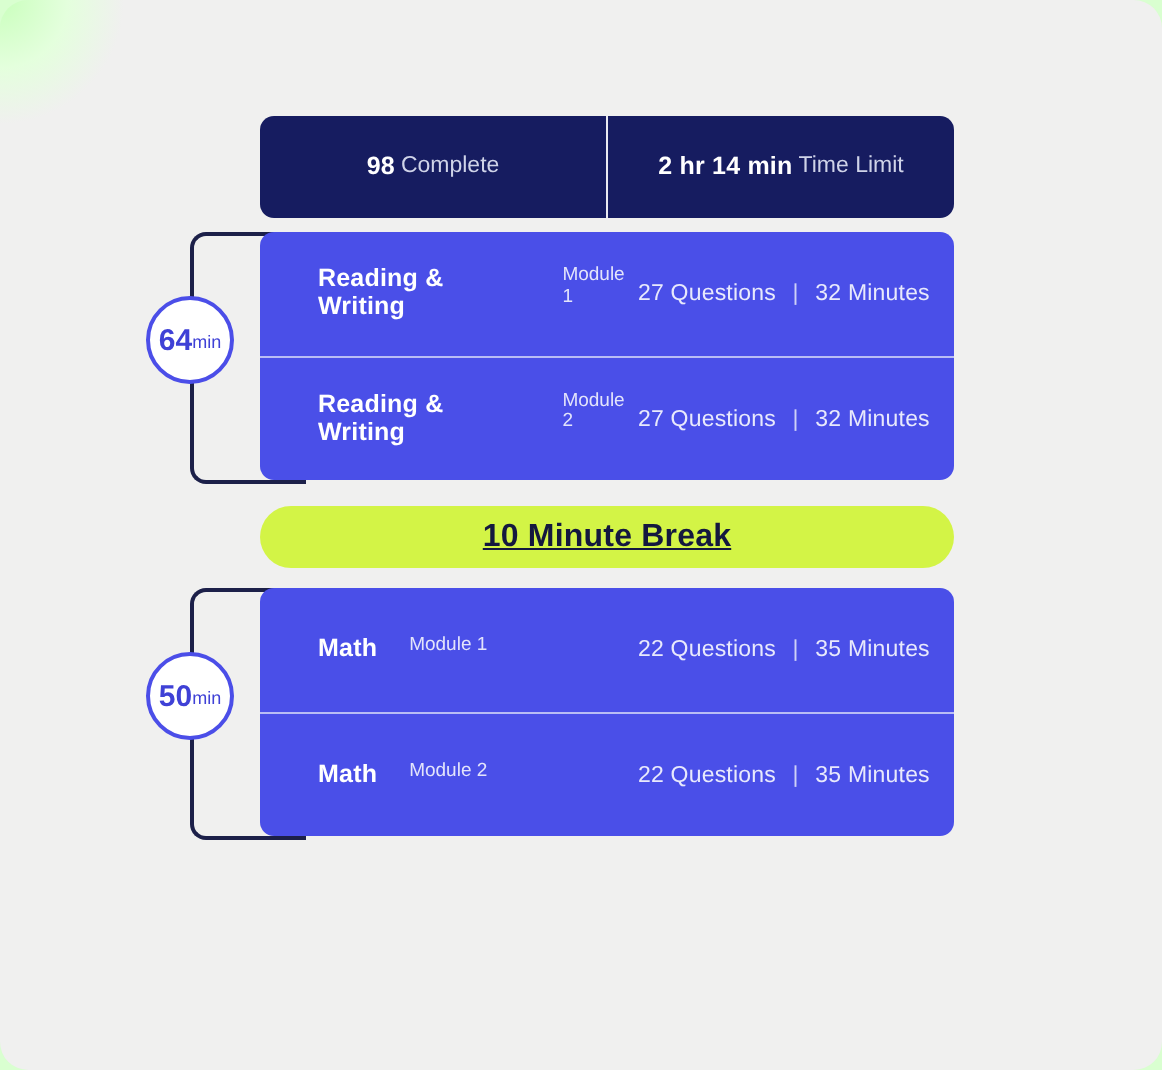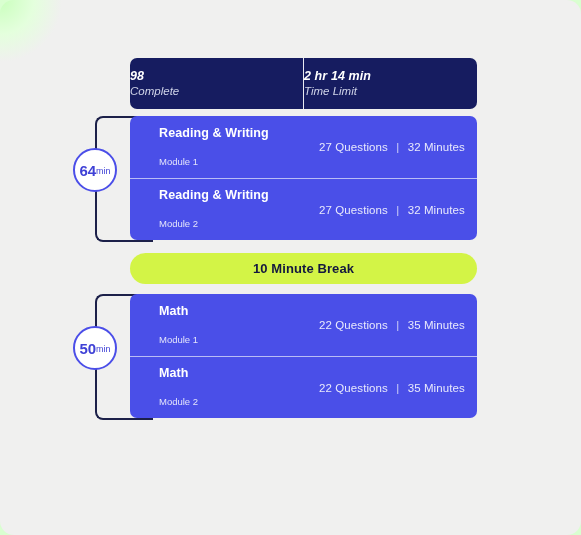--- a/index.html
+++ b/index.html
@@ -45,25 +45,24 @@
     height: 51px;
     background: #161c60;
     border-radius: 7px;
     display: flex;
     align-items: stretch;
     overflow: hidden;
   }
   .summary-cell {
     flex: 1 1 0;
     display: flex;
-    flex-direction: column;
-    align-items: flex-start;
+    flex-direction: row;
+    align-items: center;
     justify-content: center;
     gap: 3px;
-    font-style: italic;
   }
   .summary-cell + .summary-cell {
     border-left: 1.5px solid #e9eaf2;
   }
   .summary-value {
     font-size: 12.5px;
     font-weight: bold;
     color: #ffffff;
     letter-spacing: .1px;
     line-height: 1;
@@ -155,21 +154,21 @@
     align-items: center;
     padding: 0 0 0 29px;
   }
   .module-row + .module-row {
     border-top: 1.5px solid #b9bdf5;
   }
 
   .module-text {
     width: 160px;
     display: flex;
-    flex-direction: column;
+    flex-direction: row;
     gap: 16px;
   }
   .module-title {
     font-size: 12.5px;
     font-weight: bold;
     color: #ffffff;
     line-height: 1.1;
     letter-spacing: .1px;
   }
   .module-sub {
@@ -199,24 +198,25 @@
     height: 31px;
     border-radius: 16px;
     background: #d3f446;
     display: flex;
     align-items: center;
     justify-content: center;
   }
   .pill.break    { top: 253px; }
   .pill.complete { top: 440px; }
   .pill-label {
-    font-size: 13px;
+    font-size: 16px;
     font-weight: bold;
     color: #14183f;
     letter-spacing: .1px;
+    text-decoration: underline;
   }
 </style>
 </head>
 <body>
 
 <div id="page">
   <div id="board">
 
     <div class="summary-bar">
       <div class="summary-cell">

